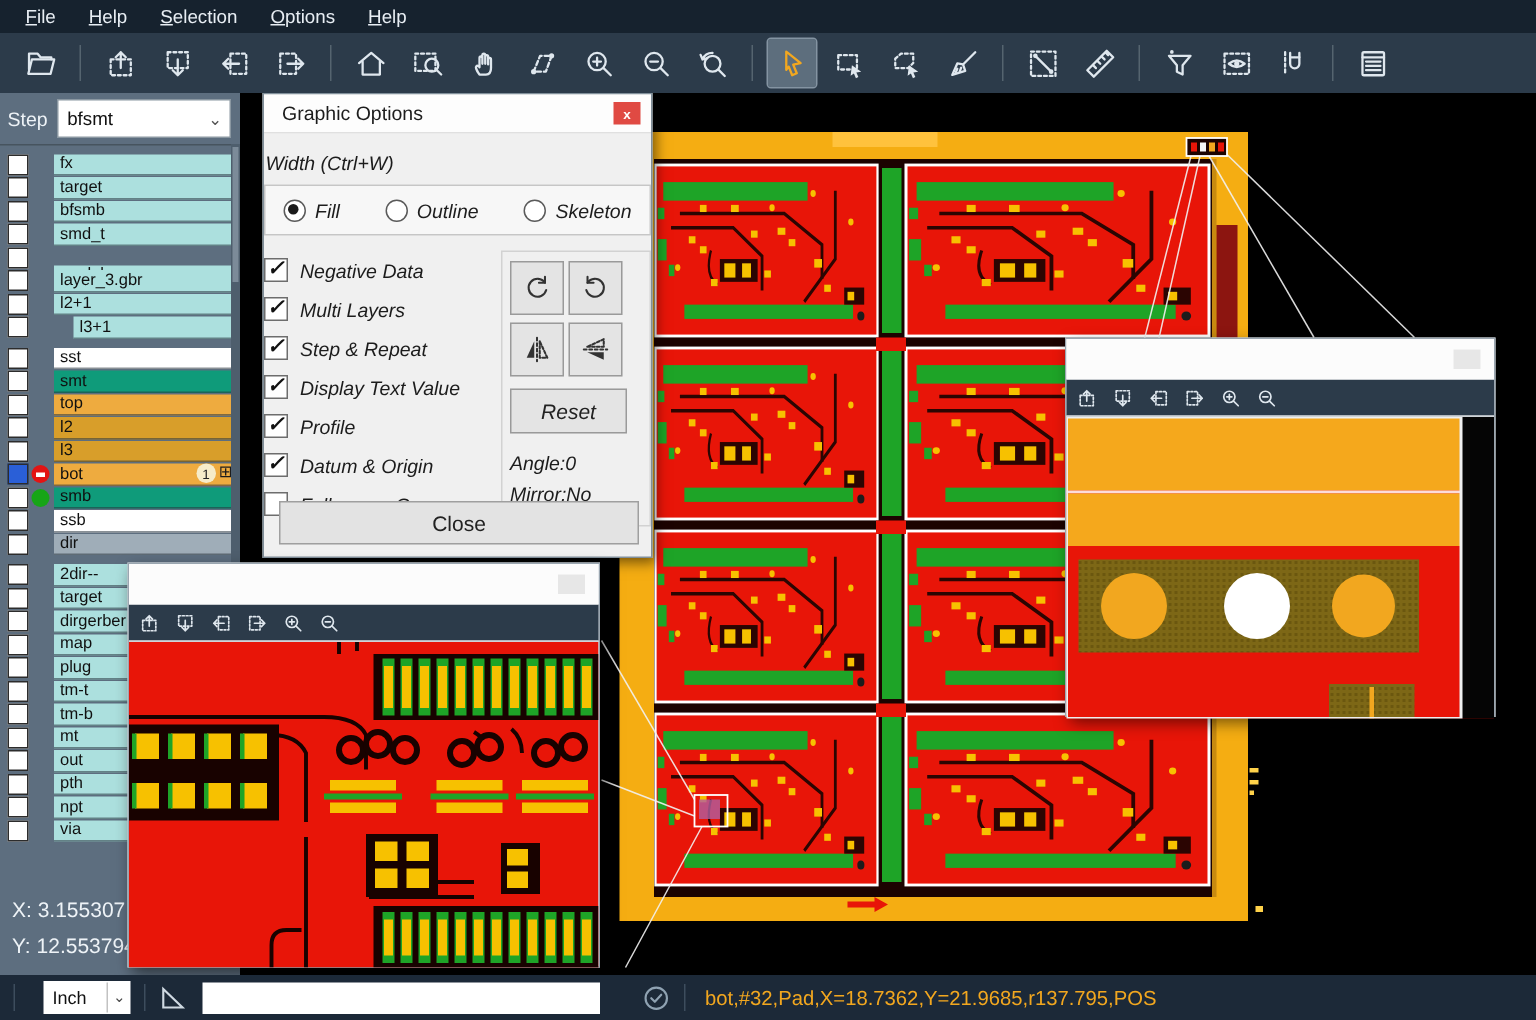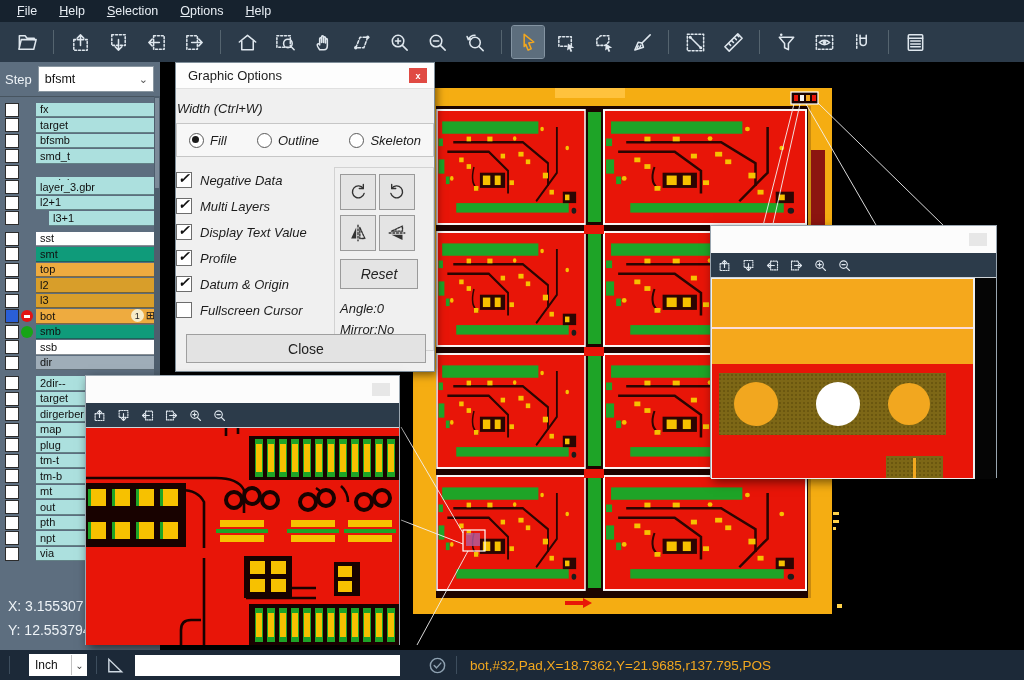--- a/index.html
+++ b/index.html
@@ -585,20 +585,24 @@
           <div class="check-row">
             <span class="cb checked"></span>
             <span>Negative Data</span>
           </div>
           <div class="check-row">
             <span class="cb checked"></span>
             <span>Multi Layers</span>
           </div>
           <div class="check-row">
             <span class="cb checked"></span>
+            <span>Step &amp; Repeat</span>
+          </div>
+          <div class="check-row">
+            <span class="cb checked"></span>
             <span>Display Text Value</span>
           </div>
           <div class="check-row">
             <span class="cb checked"></span>
             <span>Profile</span>
           </div>
           <div class="check-row">
             <span class="cb checked"></span>
             <span>Datum &amp; Origin</span>
           </div>

